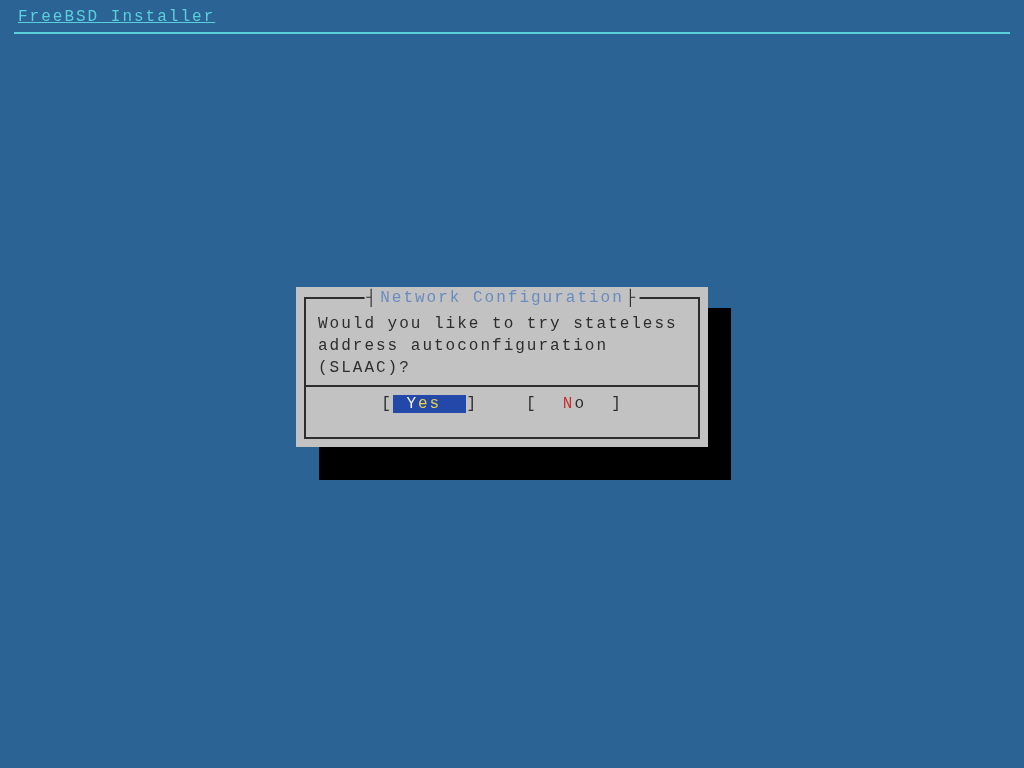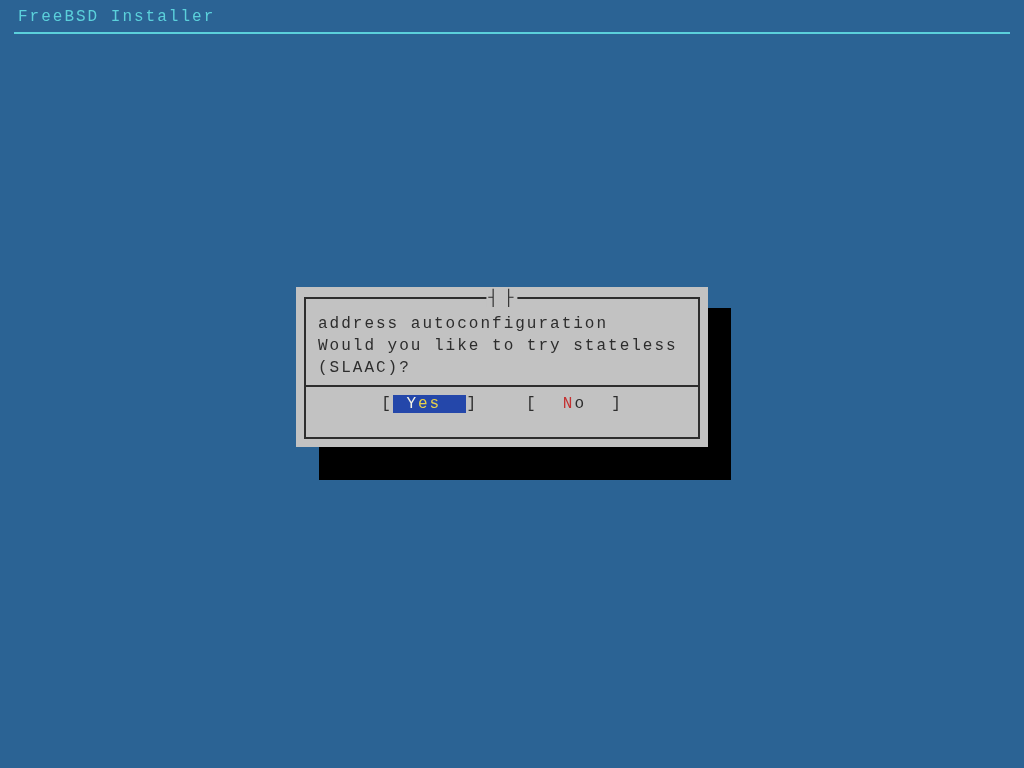--- a/index.html
+++ b/index.html
@@ -12,20 +12,21 @@
       height: 768px;
       background: #2b6394;
       font-family: "Courier New", monospace;
       font-size: 16px;
       overflow: hidden;
       position: relative;
     }
     .header {
       padding: 8px 18px 4px 18px;
       color: #5bd0db;
+      text-decoration: underline;
     }
     .header-title {
       letter-spacing: 2px;
       font-size: 16px;
     }
     .header-line {
       height: 2px;
       background: #5bd0db;
       margin-top: 6px;
       margin-left: -4px;
@@ -135,25 +136,26 @@
   <div class="header-title">FreeBSD Installer</div>
   <div class="header-line"></div>
 </div>
 
 <div class="dialog-shadow"></div>
 
 <div class="dialog">
   <div class="dialog-inner-border">
     <div class="dialog-title-wrap">
       <span class="dialog-title-tick">┤</span>
+      <span>Network Configuration</span>
       <span class="dialog-title-tick">├</span>
     </div>
     <div class="dialog-body">
+      <div>Would you like to try stateless</div>
       <div>address autoconfiguration</div>
-      <div>Would you like to try stateless</div>
       <div>(SLAAC)?</div>
     </div>
     <div class="dialog-divider"></div>
     <div class="button-row">
       <span class="btn">
         <span class="btn-bracket">[</span>
         <span class="btn-yes-inner"> <span class="yes-hotkey">Y</span><span class="yes-rest">es</span>  </span>
         <span class="btn-bracket">]</span>
       </span>
       <span class="btn">

